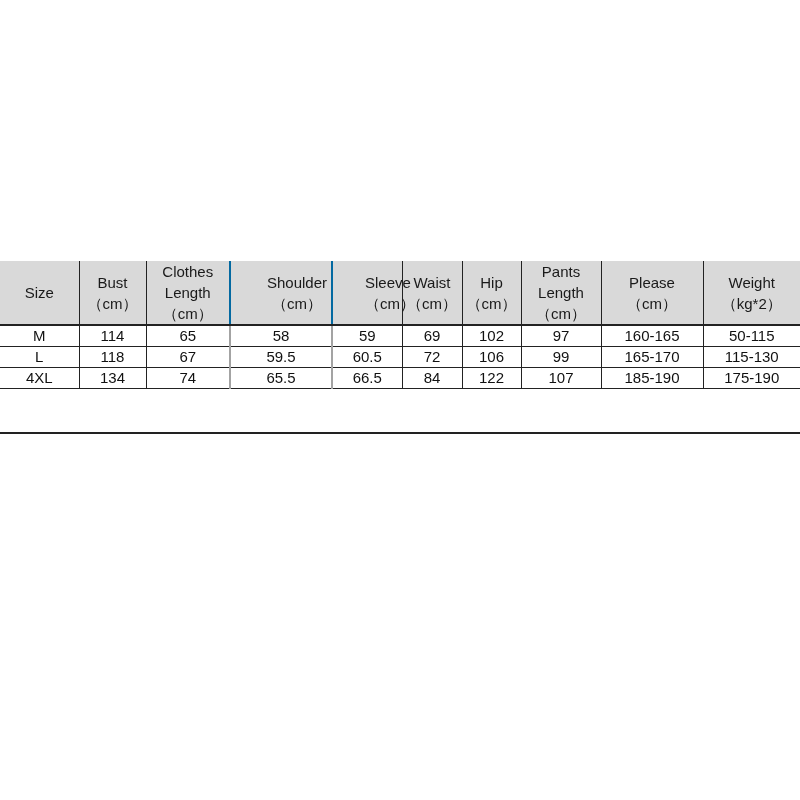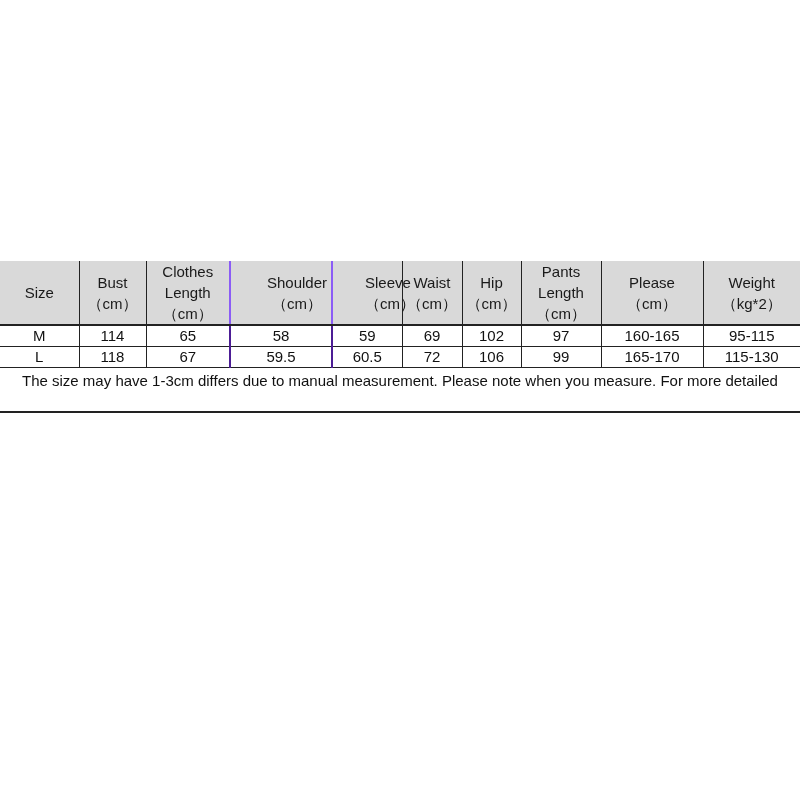--- a/index.html
+++ b/index.html
@@ -47,30 +47,30 @@
       border-right: none;
     }
     table.size-table thead th {
       background: #d9d9d9;
       height: 63px;
       border-bottom: 2px solid #222;
       color: #1a1a1a;
       line-height: 21px;
     }
     table.size-table thead th.thick-left {
-      border-left: 2px solid #8b5cf6;
+      border-left: 2px solid #0369a1;
       padding-left: 32px;
     }
     table.size-table tbody td {
       height: 19px;
       border-bottom: 1px solid #222;
       font-size: 15px;
     }
     table.size-table tbody td.thick-left {
-      border-left: 2px solid #4c1d95;
+      border-left: 2px solid #a3a3a3;
     }
     .hdr-line {
       display: block;
     }
     .note {
       width: 800px;
       text-align: center;
       font-size: 15px;
       line-height: 21px;
       padding-top: 2px;
@@ -147,32 +147,43 @@
       <tr>
         <td>M</td>
         <td>114</td>
         <td>65</td>
         <td class="thick-left">58</td>
         <td class="thick-left">59</td>
         <td>69</td>
         <td>102</td>
         <td>97</td>
         <td>160-165</td>
-        <td>95-115</td>
+        <td>50-115</td>
       </tr>
       <tr>
         <td>L</td>
         <td>118</td>
         <td>67</td>
         <td class="thick-left">59.5</td>
         <td class="thick-left">60.5</td>
         <td>72</td>
         <td>106</td>
         <td>99</td>
         <td>165-170</td>
         <td>115-130</td>
       </tr>
+      <tr>
+        <td>4XL</td>
+        <td>134</td>
+        <td>74</td>
+        <td class="thick-left">65.5</td>
+        <td class="thick-left">66.5</td>
+        <td>84</td>
+        <td>122</td>
+        <td>107</td>
+        <td>185-190</td>
+        <td>175-190</td>
+      </tr>
     </tbody>
   </table>
   <div class="note">
-    <span class="hdr-line">The size may have 1-3cm differs due to manual measurement. Please note when you measure. For more detailed</span>
   </div>
 </div>
 
 </body></html>

